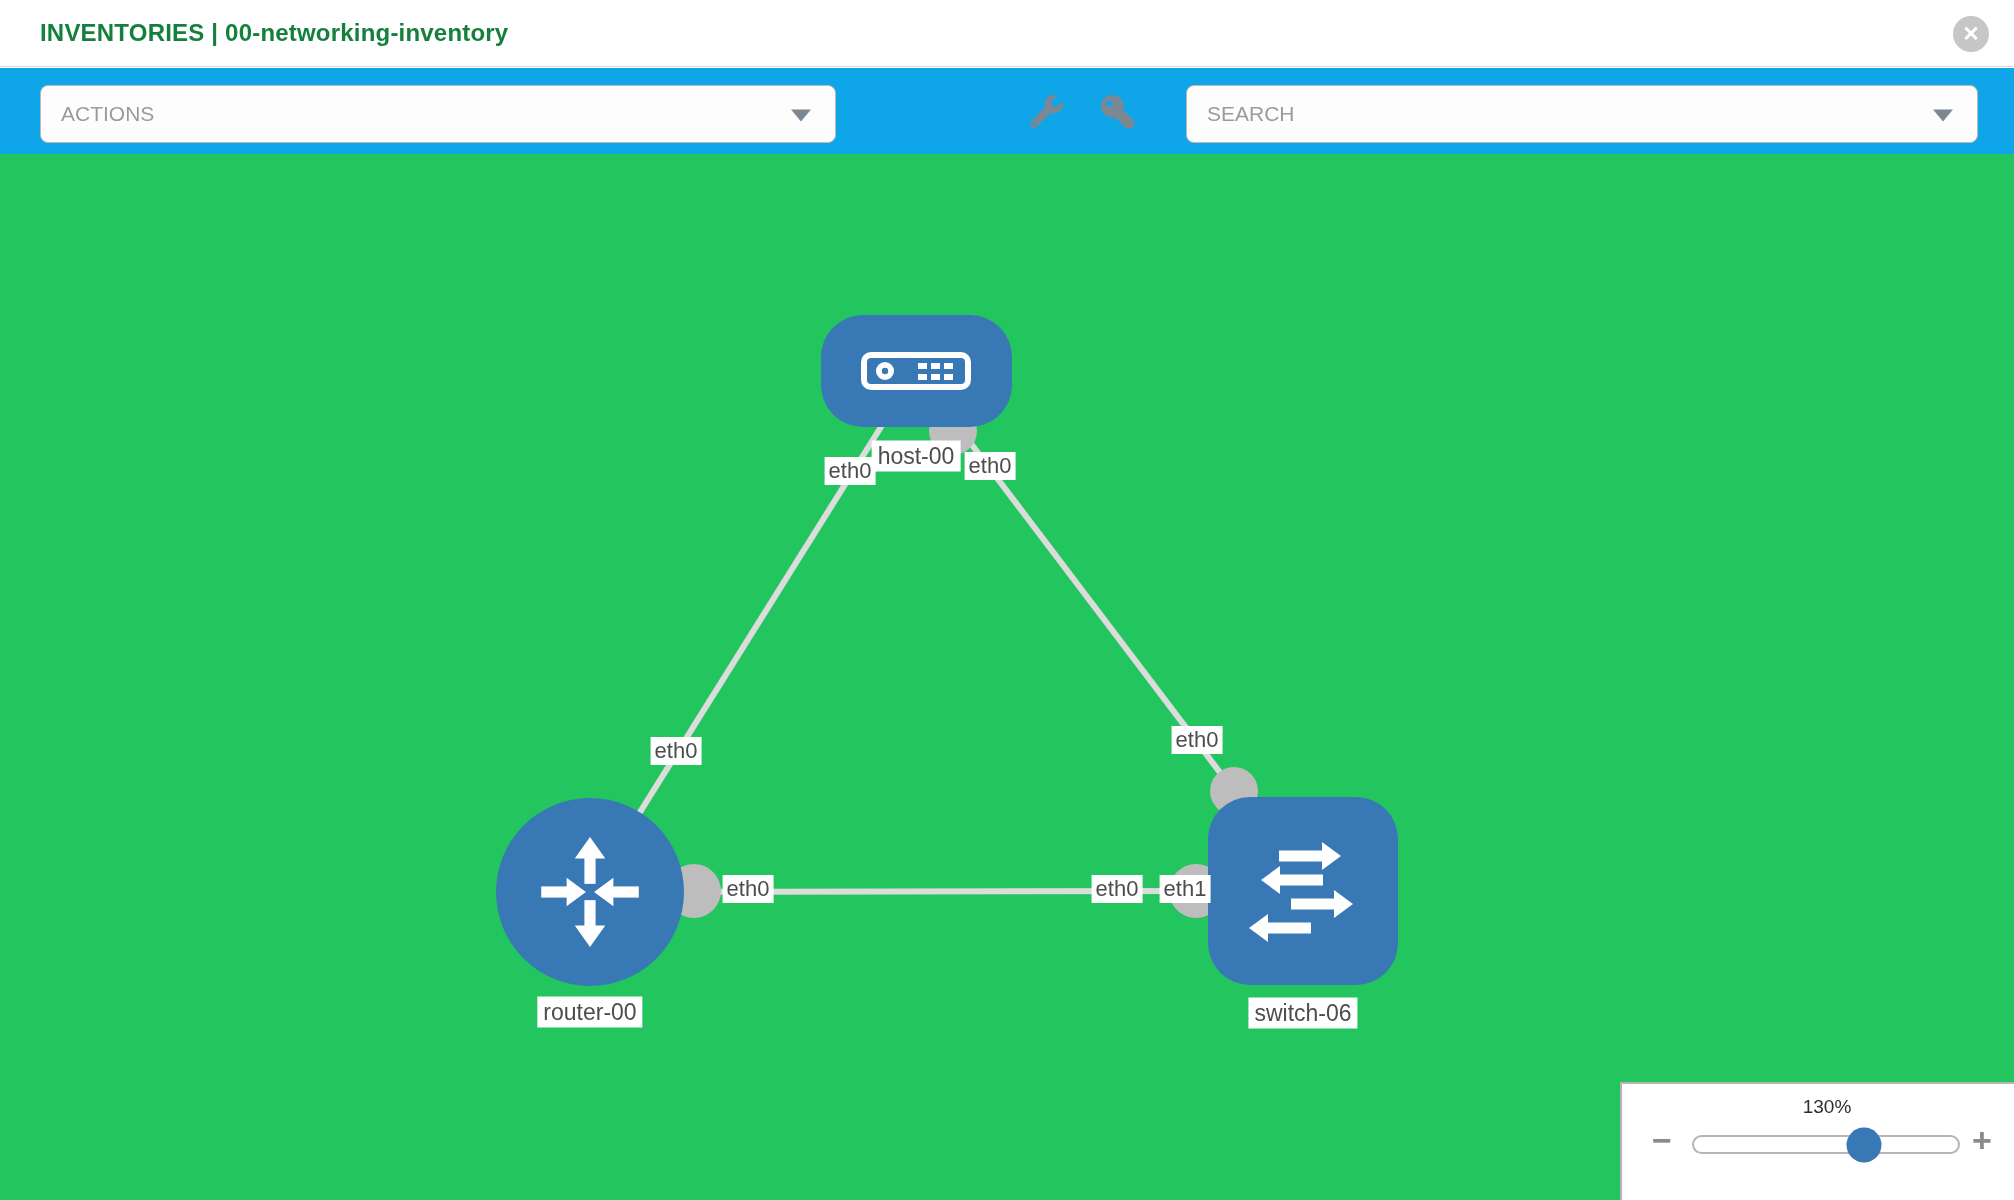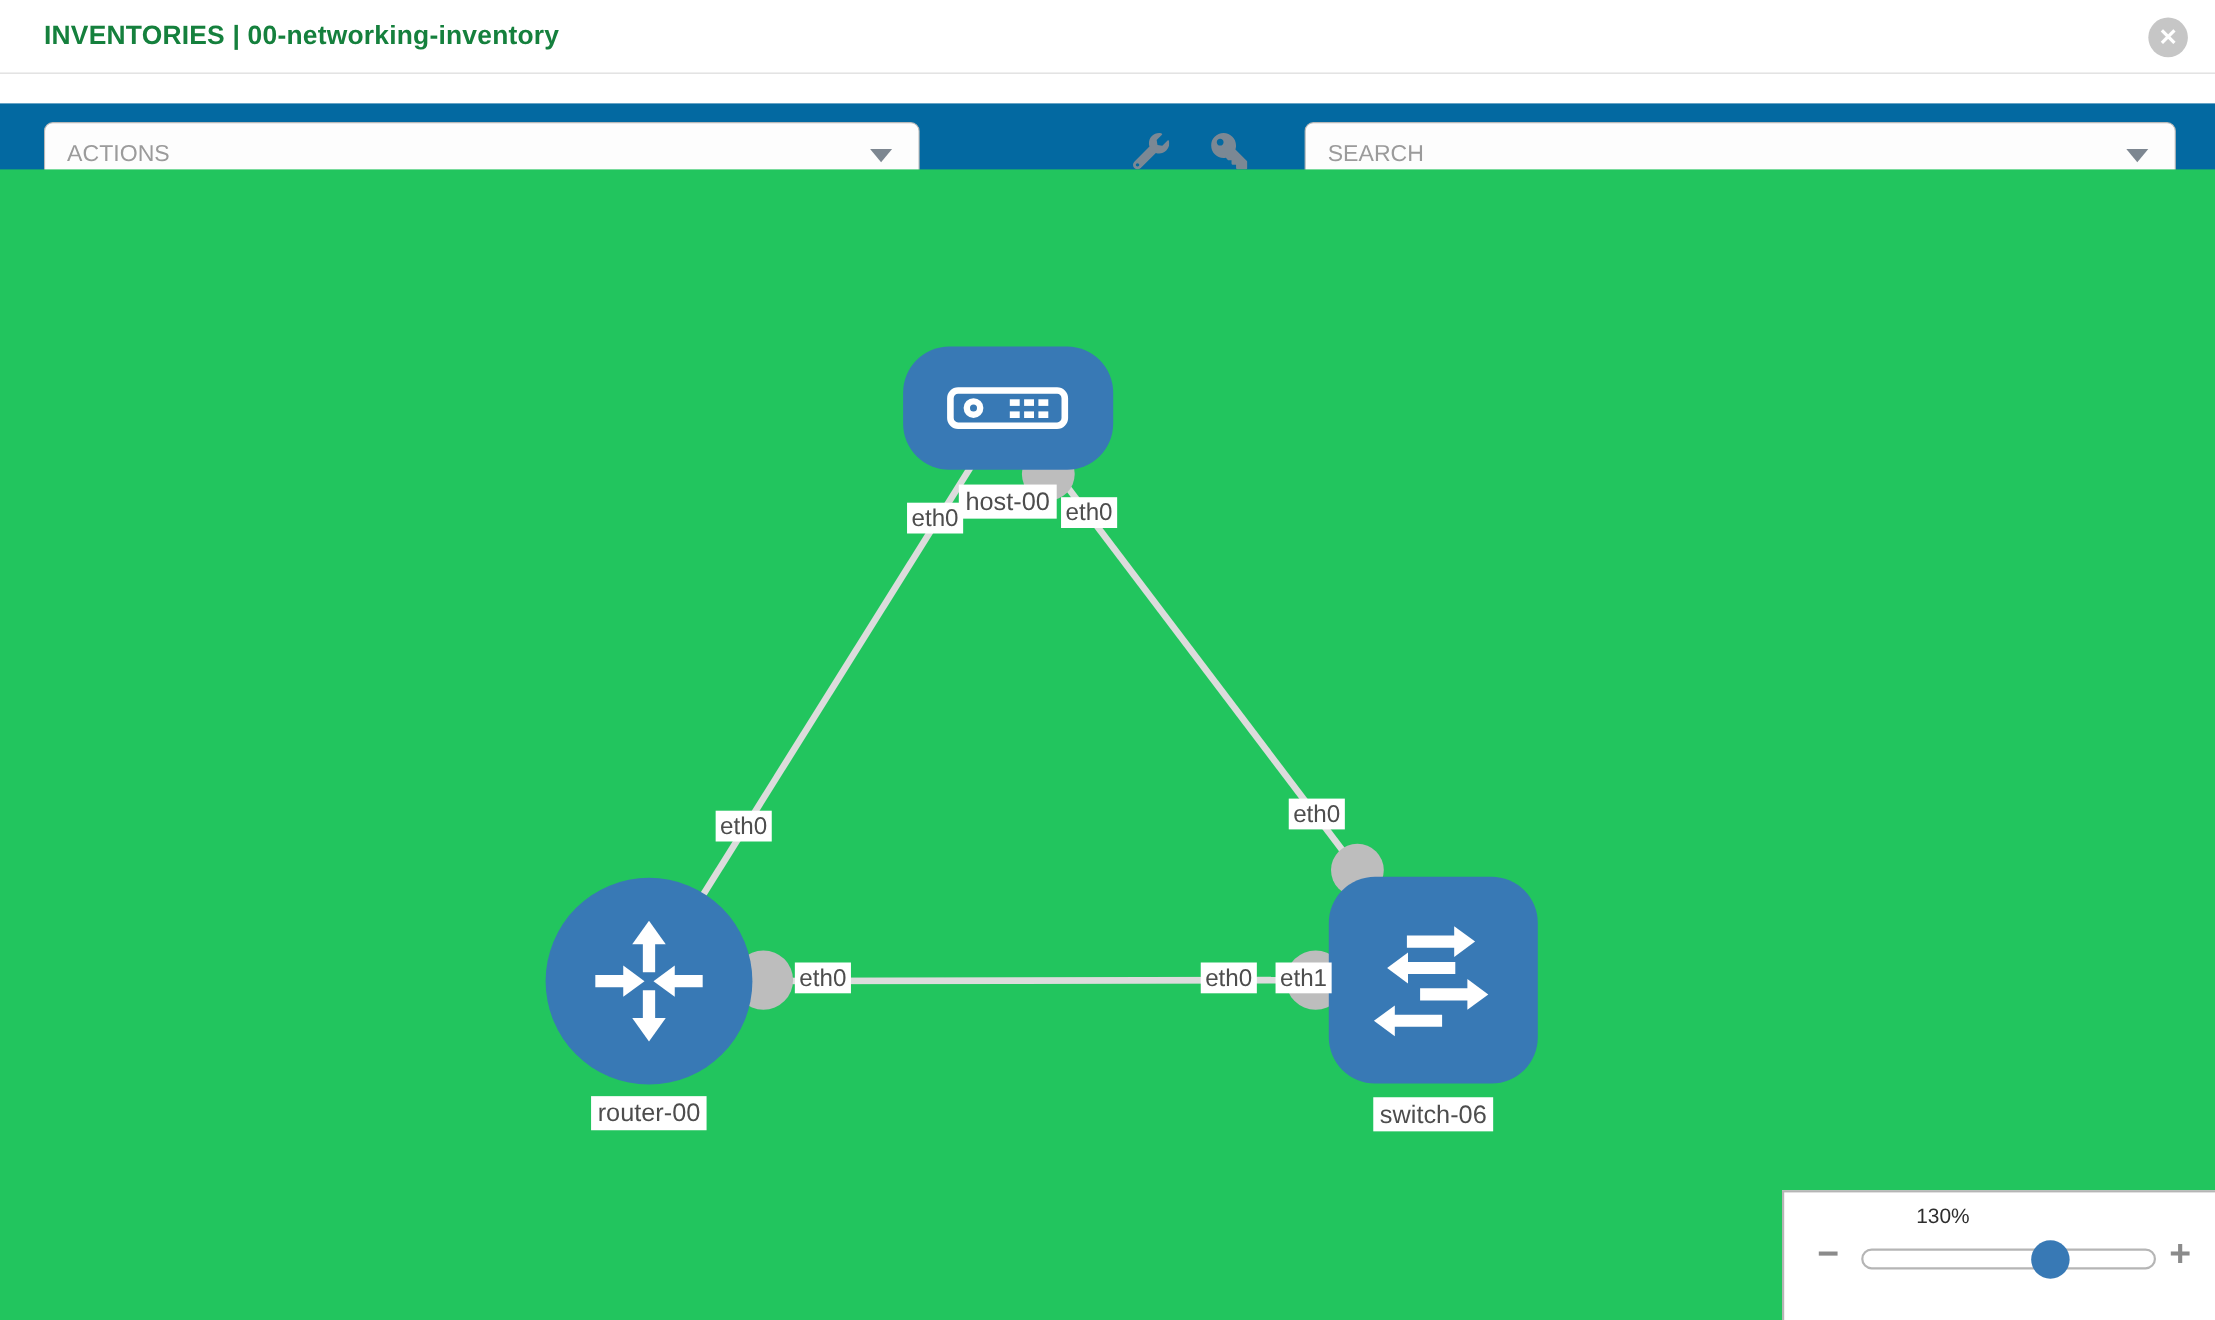--- a/index.html
+++ b/index.html
@@ -10,21 +10,21 @@
   .header { position:absolute; left:0; top:0; width:2014px; height:67px;
     background:#ffffff; border-bottom:1px solid #d8d8d8; }
   .header-title { position:absolute; left:40px; top:50%; transform:translateY(-50%);
     font-size:24px; font-weight:700; color:#15803d; letter-spacing:.2px; }
   .close-btn { position:absolute; right:25px; top:16px; width:36px; height:36px;
     border-radius:50%; background:#c6c6c6; color:#ffffff; font-size:21px; font-weight:700;
     display:flex; align-items:center; justify-content:center; cursor:pointer; user-select:none; }
 
   
   .toolbar { position:absolute; left:0; top:68px; width:2014px; height:96px;
-    background:#0369a1; border-bottom:2px solid #c9c9c9;margin-top:26px; }
+    background:#0ea5e9; border-bottom:2px solid #c9c9c9; }
   .select-box { position:absolute; top:17px; height:58px; background:#fdfdfd;
     border:1px solid #b9b9b9; border-radius:8px; display:flex; align-items:center;
     padding:0 20px; font-size:21px; color:#9b9b9b; }
   .select-box .caret { position:absolute; right:24px; top:50%; transform:translateY(-38%);
     width:0; height:0; border-left:10px solid transparent; border-right:10px solid transparent;
     border-top:12px solid #7d8791; }
   .actions-box { left:40px; width:796px; }
   .search-box  { left:1186px; width:792px; }
   .tool-icons { position:absolute; top:0; height:86px; left:1030px; width:140px;
     display:flex; align-items:center; gap:38px; }
@@ -44,21 +44,21 @@
   .node svg { display:block; }
 
   .node-label { position:absolute; transform:translate(-50%,-50%); background:#ffffff;
     color:#4d4d4d; font-size:23px; padding:2px 6px; white-space:nowrap; }
   .eth-label { position:absolute; transform:translate(-50%,-50%); background:#ffffff;
     color:#4d4d4d; font-size:22px; padding:1px 4px; white-space:nowrap; }
 
   
   .zoom-panel { position:absolute; left:1620px; top:1082px; width:400px; height:130px;
     background:#ffffff; border:2px solid #b5b5b5; }
-  .zoom-level { position:absolute; left:120px; top:12px; width:170px; text-align:left;
+  .zoom-level { position:absolute; left:120px; top:12px; width:170px; text-align:center;
     font-size:19px; color:#2e2e2e; }
   .zoom-minus, .zoom-plus { position:absolute; top:36px; font-size:34px; font-weight:700;
     color:#8b8b8b; cursor:pointer; user-select:none; line-height:40px; }
   .zoom-minus { left:30px; }
   .zoom-plus  { left:350px; }
   .zoom-track { position:absolute; left:70px; top:51px; width:268px; height:19px;
     background:#ffffff; border:2px solid #b5b5b5; border-radius:10px; cursor:pointer; }
   .zoom-knob { position:absolute; top:50%; transform:translate(-50%,-50%);
     width:35px; height:35px; border-radius:50%; background:#3879b5; cursor:grab; }
 </style>

